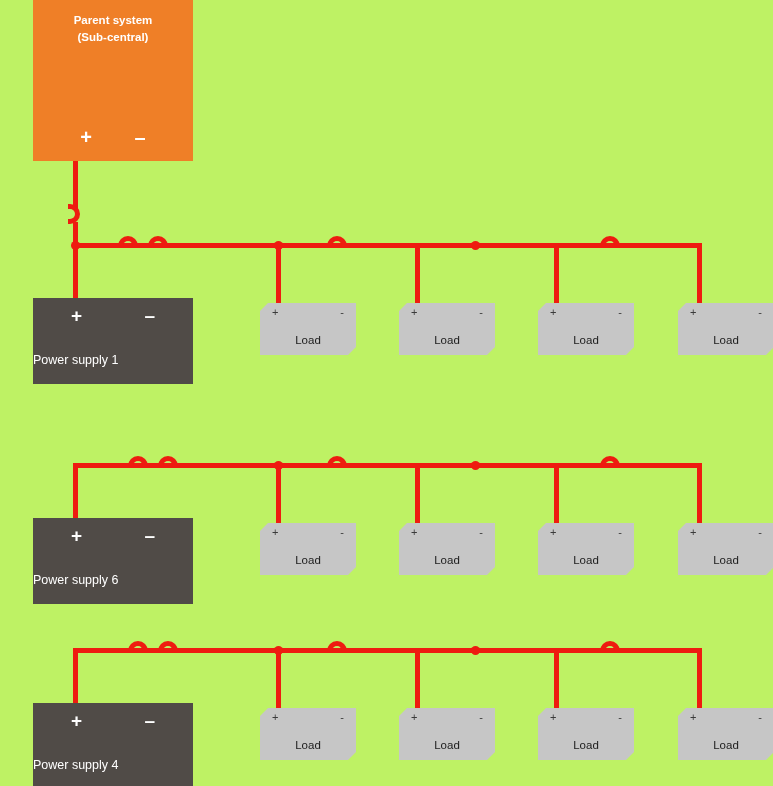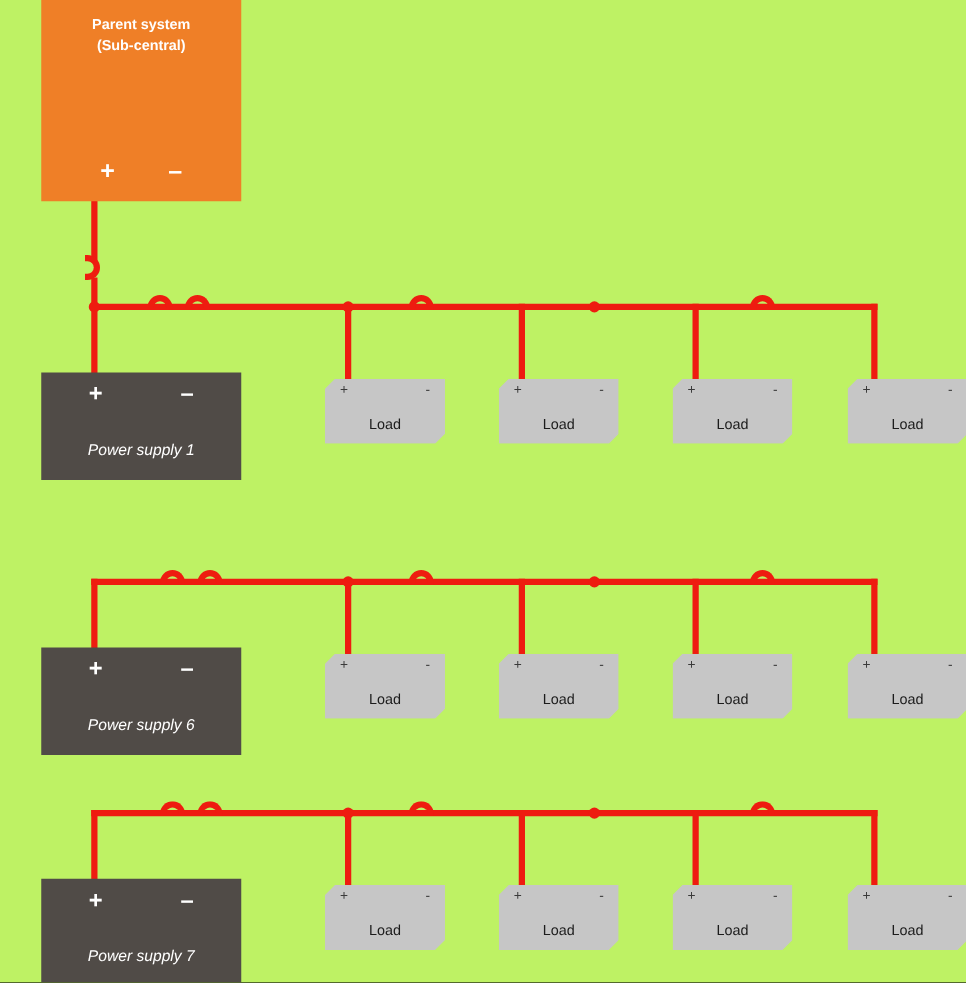--- a/index.html
+++ b/index.html
@@ -100,24 +100,23 @@
   .psu-polarity span {
     font-size: 19px;
     font-weight: bold;
     line-height: 19px;
   }
   .psu-label {
     position: absolute;
     bottom: 17px;
     left: 0;
     right: 0;
-    text-align: center;
+    text-align: left;
     font-size: 12.5px;
     color: #ffffff;
-    font-style: italic;
   }
 
   
   .load-block {
     position: absolute;
     width: 96px;
     height: 52px;
     background: #c6c6c6;
     color: #222222;
     box-sizing: border-box;
@@ -230,21 +229,21 @@
       <span>–</span>
     </div>
     <div class="psu-label">Power supply 6</div>
   </div>
 
   <div class="psu-block" style="left:33px; top:703px;">
     <div class="psu-polarity">
       <span>+</span>
       <span>–</span>
     </div>
-    <div class="psu-label">Power supply 7</div>
+    <div class="psu-label">Power supply 4</div>
   </div>
 
   <div class="load-block" style="left:260px; top:303px;">
     <div class="load-polarity">
       <span>+</span>
       <span>-</span>
     </div>
     <div class="load-label">Load</div>
   </div>
   <div class="load-block" style="left:399px; top:303px;">

